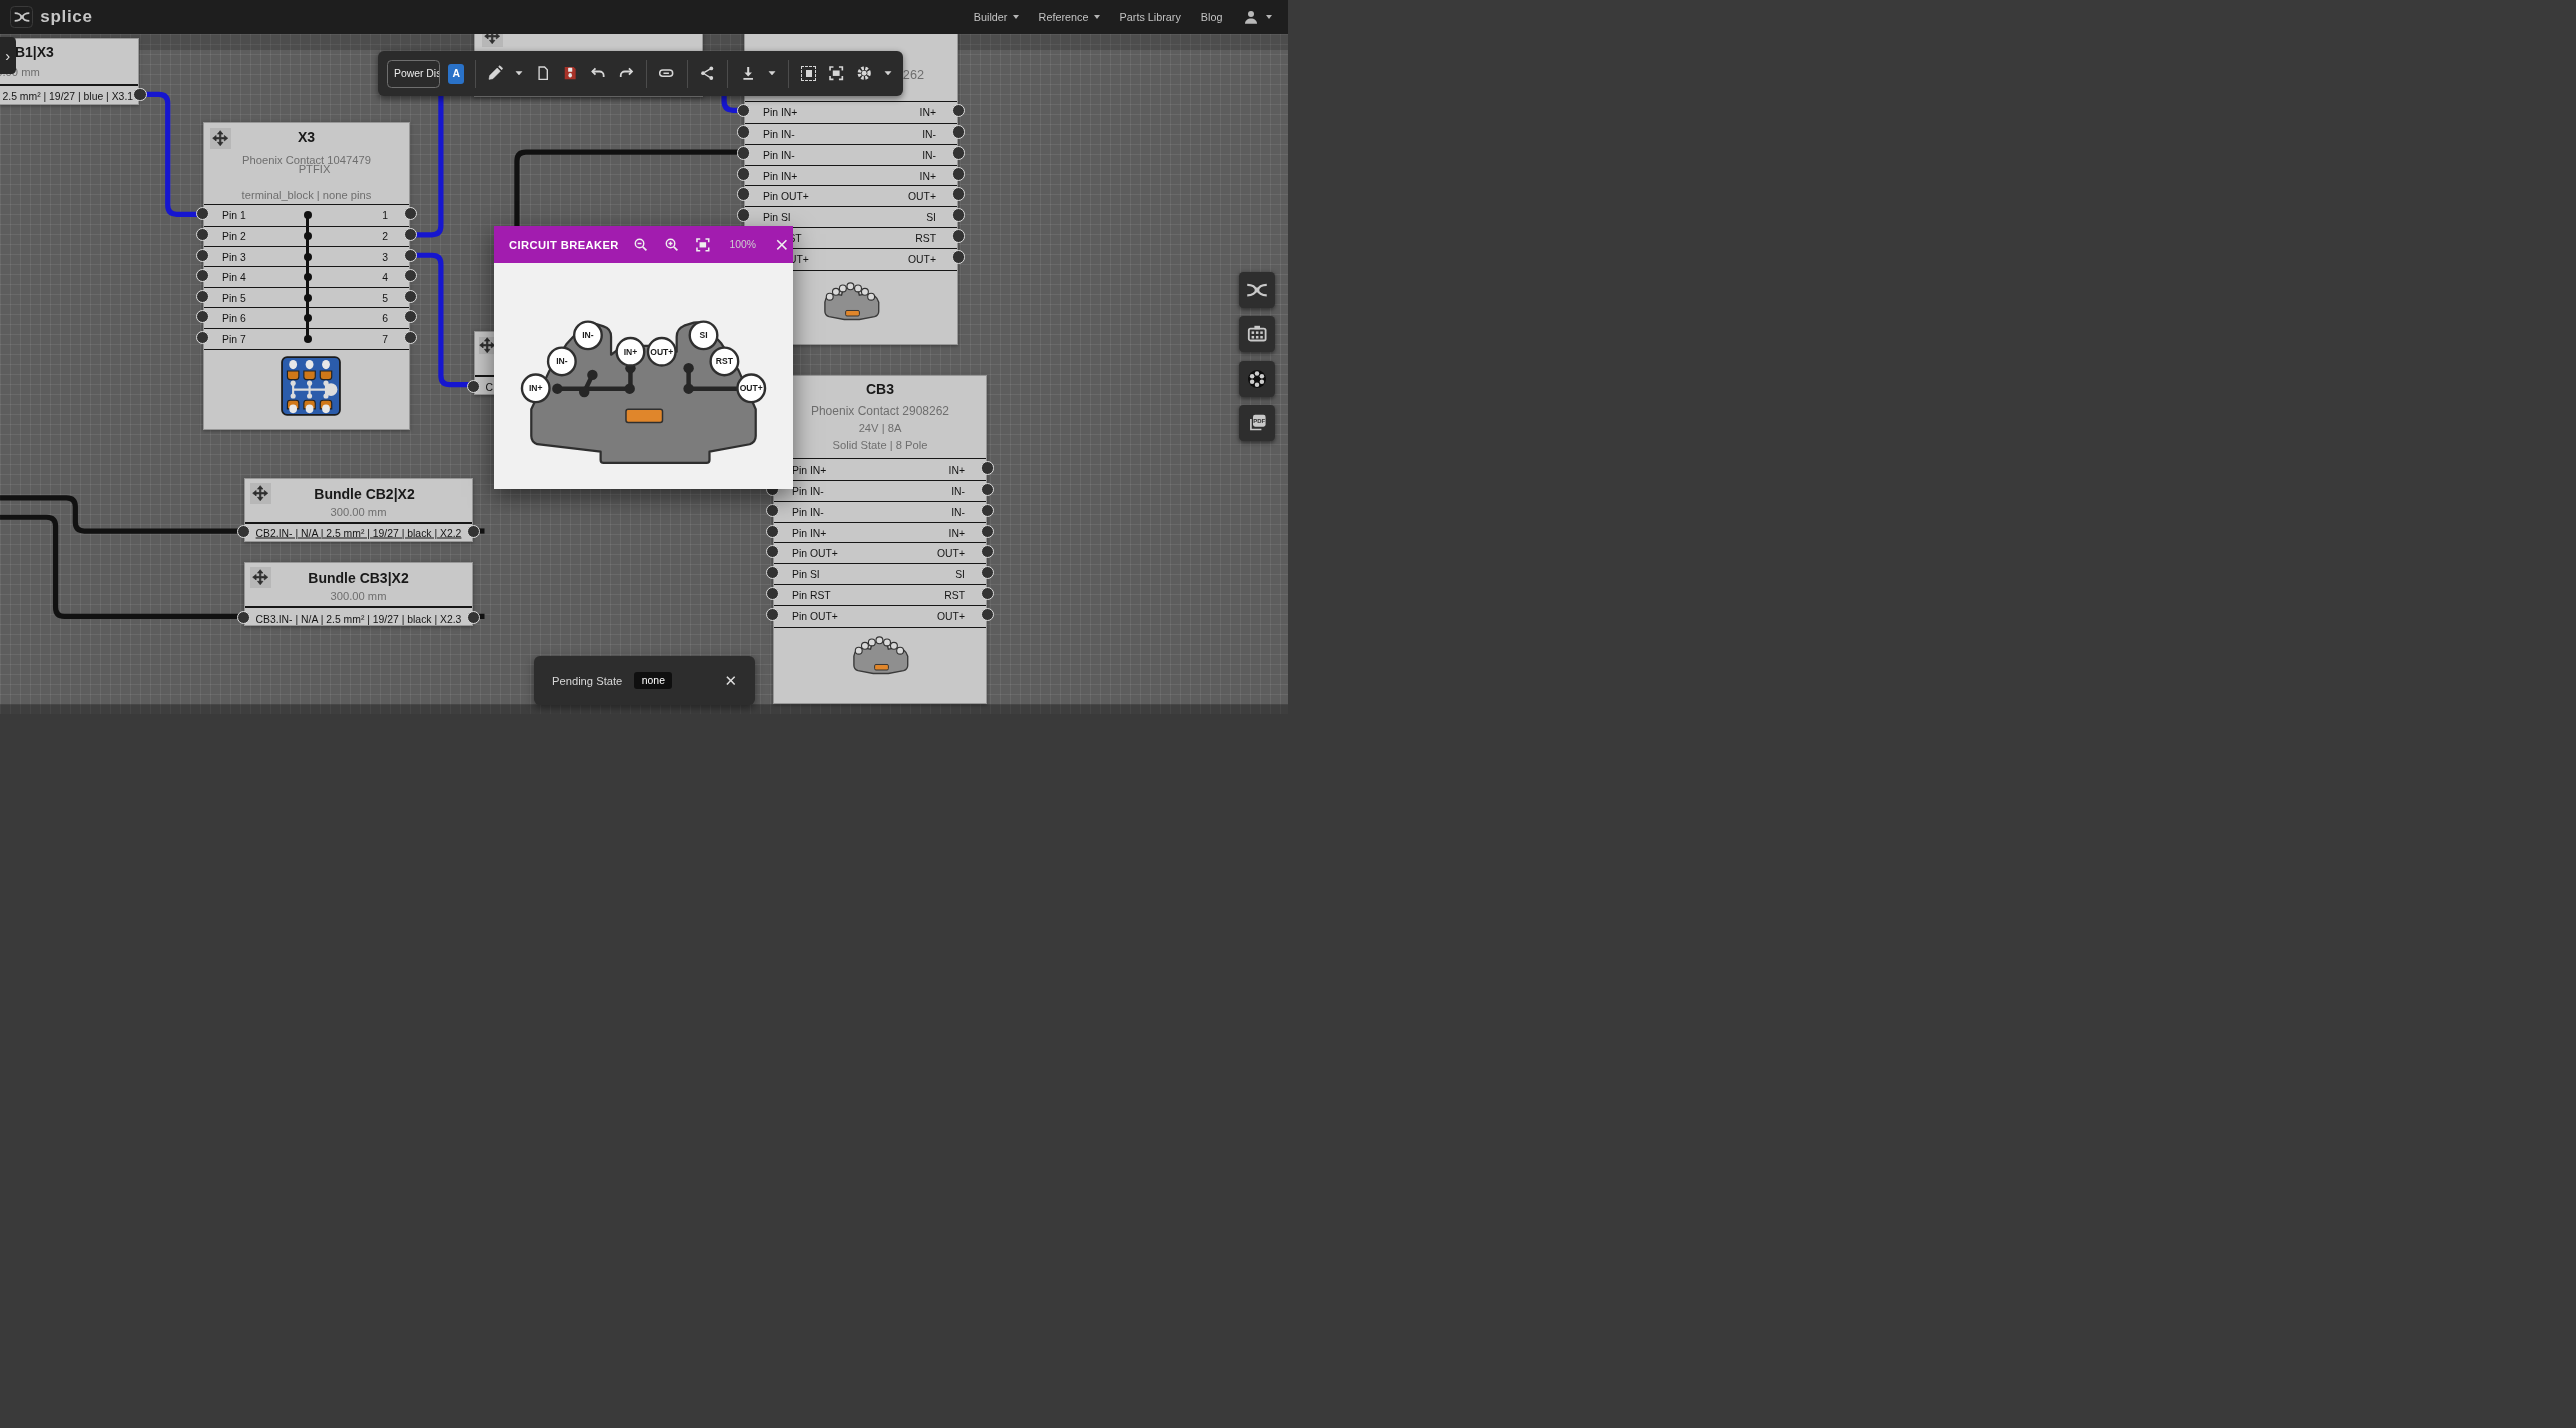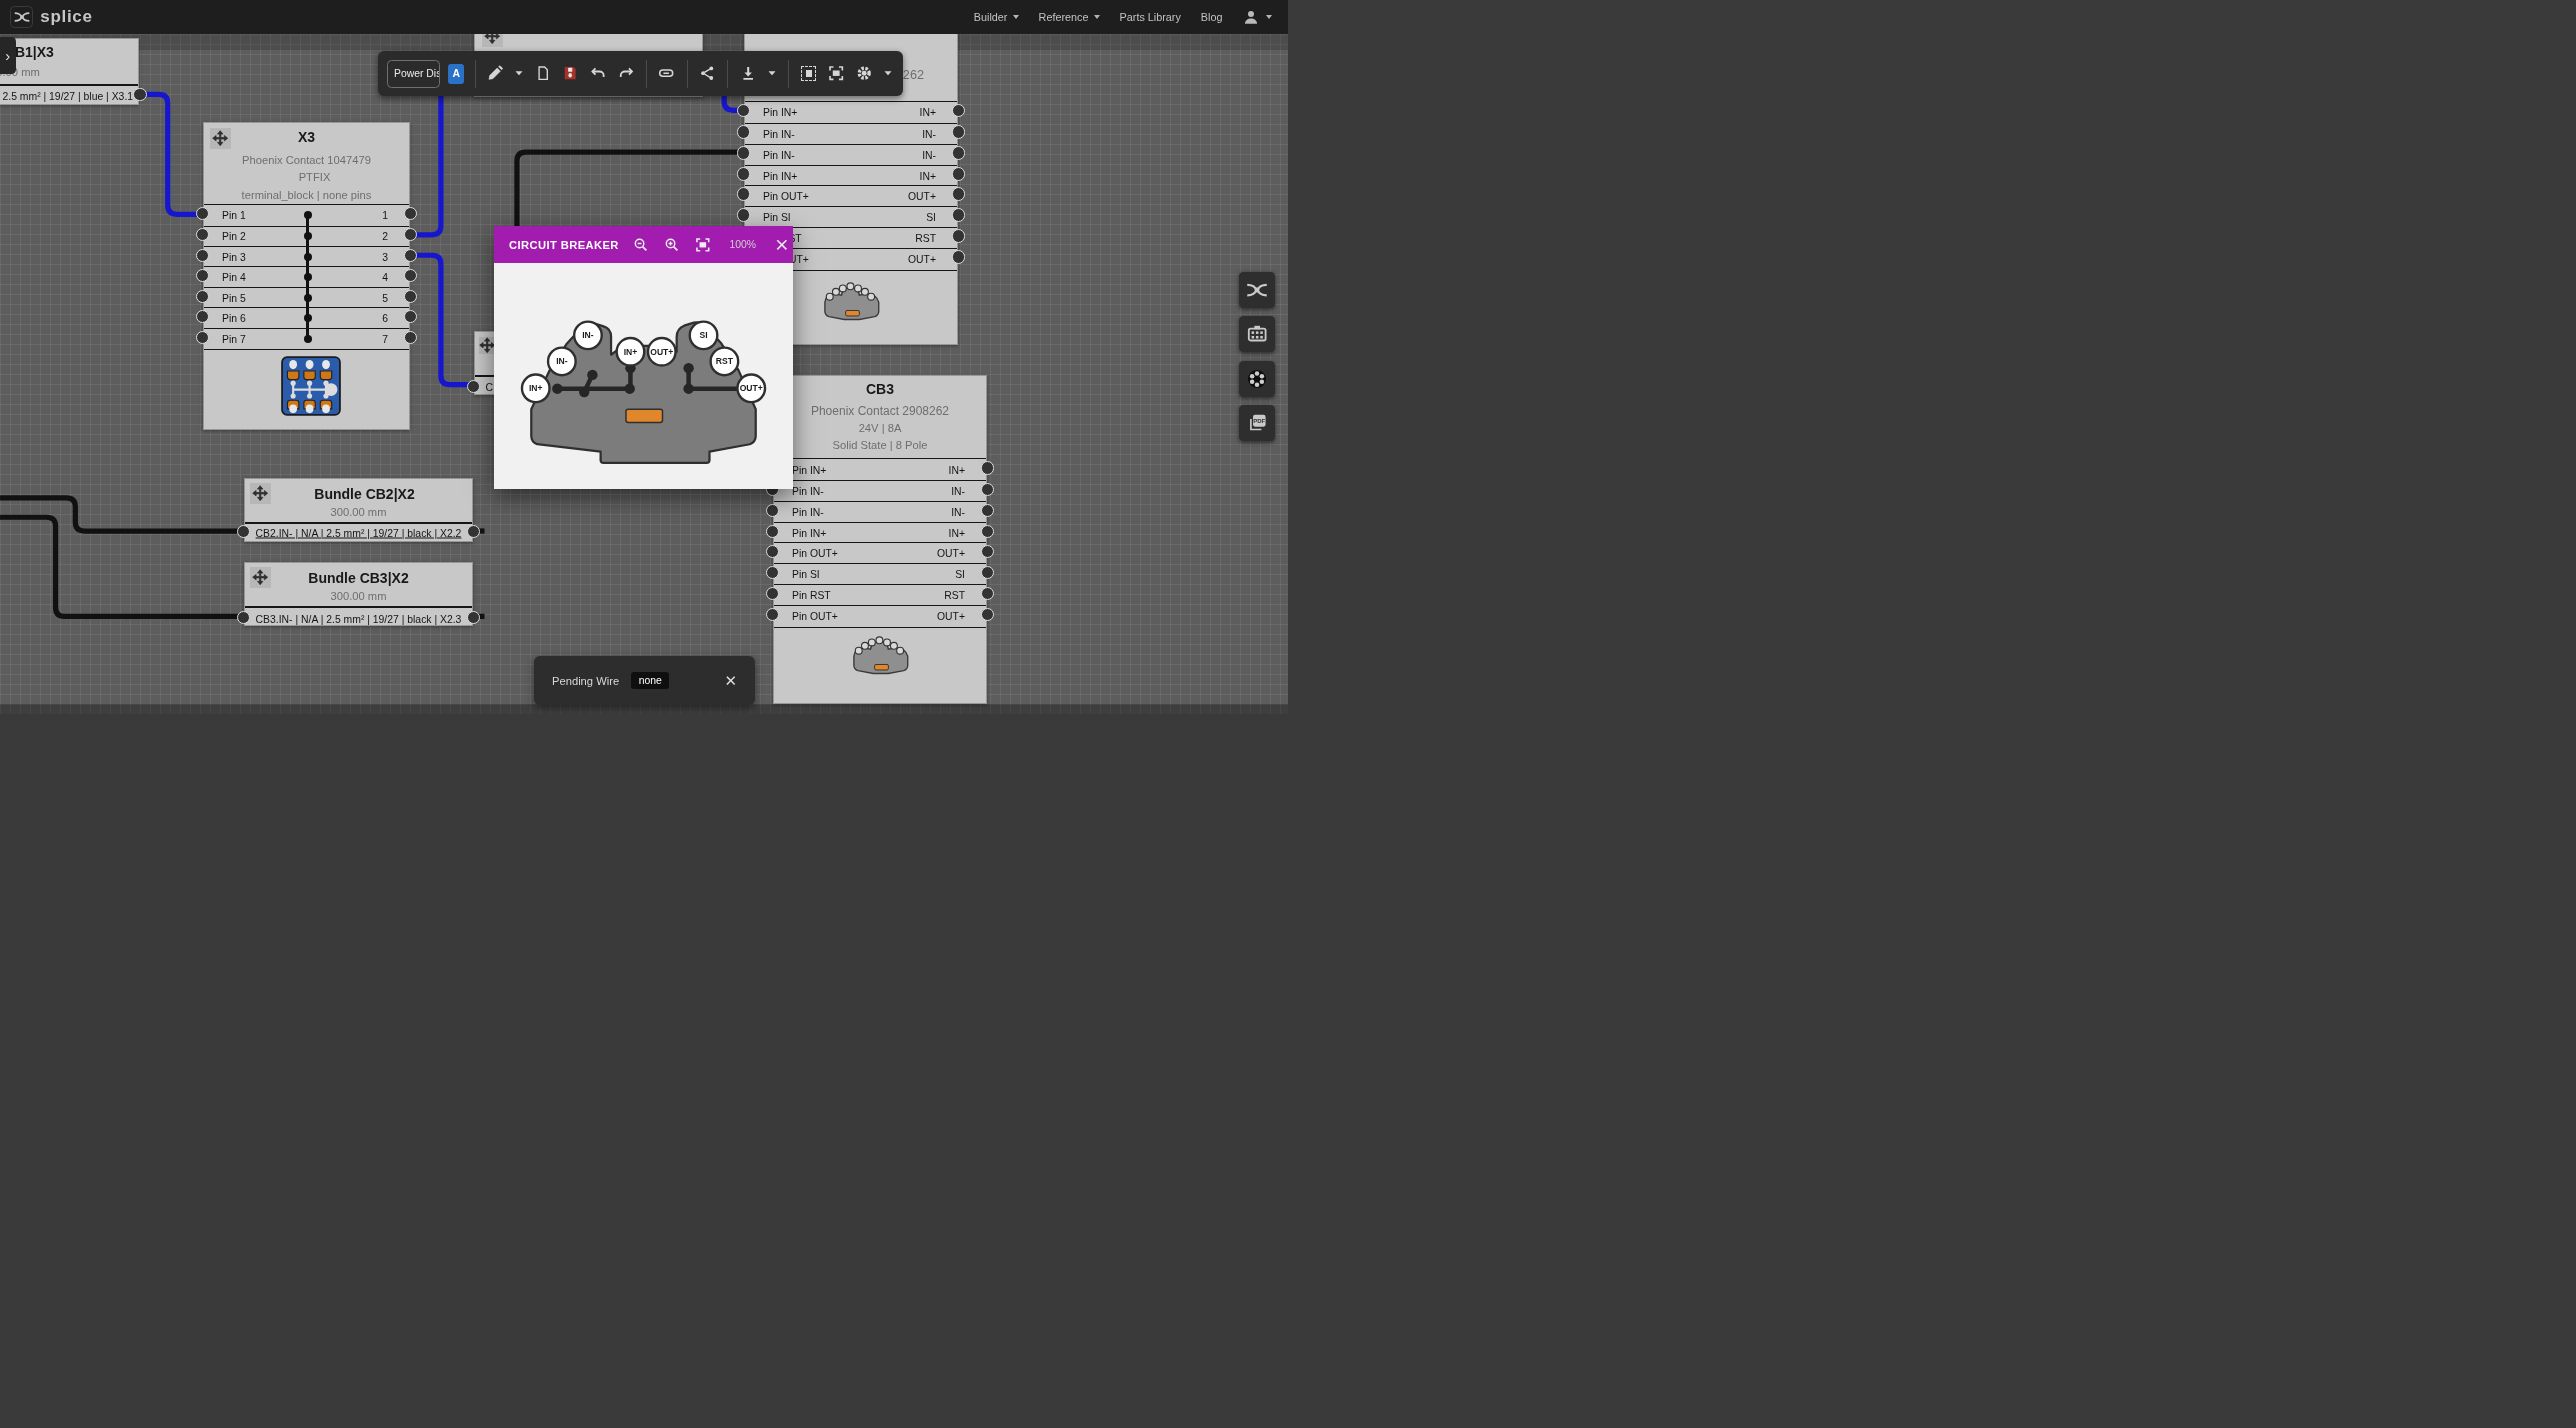--- a/index.html
+++ b/index.html
@@ -235,21 +235,21 @@
   </div>
 
   <div class="panel" style="left:203px;top:122px;width:207px;height:308px;">
     <div class="handle" style="left:6px;top:4.5px;">
         <svg viewBox="0 0 22 22" width="16.4" height="16.4">
           <use href="#i-handle"></use>
         </svg>
       </div>
     <div class="ttl" style="top:6px;">X3</div>
     <div class="sub" style="top:31px;">Phoenix Contact 1047479</div>
-    <div class="sub" style="top:48px;padding-left:16px;">PTFIX</div>
+    <div class="sub" style="top:40px;padding-left:16px;">PTFIX</div>
     <div class="sub" style="top:66px;">terminal_block | none pins</div>
     <div class="rows" id="x3-rows" style="top:81px;height:146px;">
       <div style="position:absolute;left:102px;top:10.2px;width:3px;height:123px;background:#111;"></div>
     <div class="prow" style="top: 0px; height: 20.5px;">
           <span class="pin pl"></span>
           <span class="rl">Pin 1</span>
           <span class="busdot" style="left:100px;"></span>
           <span class="rr">1</span>
           <span class="pin pr"></span>
         </div>
@@ -659,21 +659,21 @@
             <circle cx="309" cy="132" r="18.5" fill="#fff" stroke="#2f2f2f" stroke-width="3.2"></circle>
             <text x="309" y="136" text-anchor="middle" font-size="11.5" font-weight="bold" fill="#1c1c1c" font-family="Liberation Sans, sans-serif">RST</text>
             <circle cx="345" cy="168" r="18.5" fill="#fff" stroke="#2f2f2f" stroke-width="3.2"></circle>
             <text x="345" y="172" text-anchor="middle" font-size="11.5" font-weight="bold" fill="#1c1c1c" font-family="Liberation Sans, sans-serif">OUT+</text>
           </g>
       </svg>
     </div>
   </div>
 
   <div class="toast">
-    <span class="toast-label">Pending Wire</span>
+    <span class="toast-label">Pending State</span>
     <span class="toast-badge">none</span>
     <span class="toast-x">✕</span>
   </div>
 
   <div class="navbar">
     <div class="logo-wrap">
       <span class="logo-icon">
           <svg style="width:18px;height:18px;stroke:#c6c6c6;fill:#c6c6c6;" viewBox="0 0 24 24" width="18" height="18">
             <use href="#i-logo-x"></use>
           </svg>

